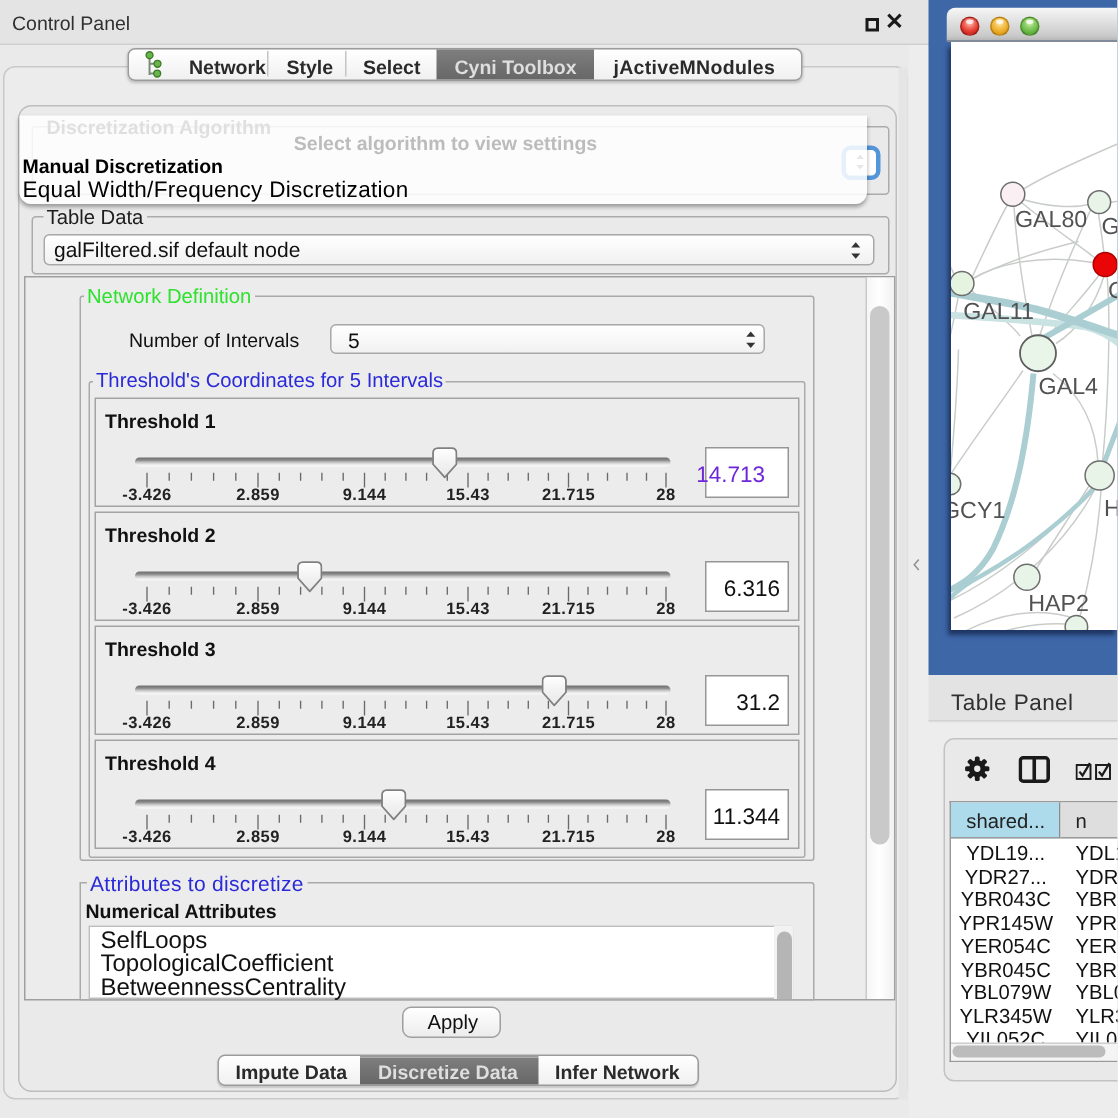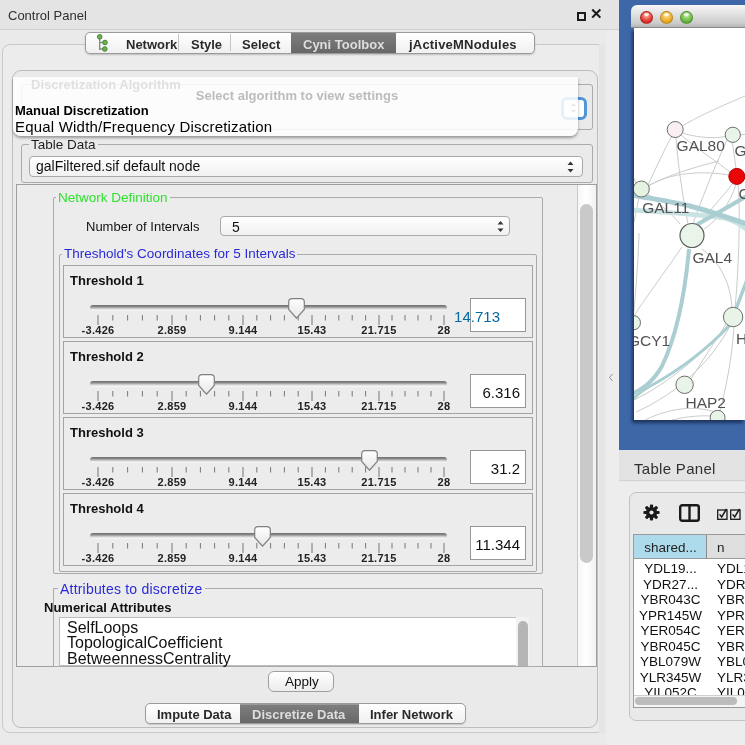--- a/index.html
+++ b/index.html
@@ -118,21 +118,21 @@
         <defs>
           <linearGradient id="tg0" x1="0" y1="0" x2="0" y2="1">
             <stop offset="0" stop-color="#ffffff"></stop>
             <stop offset="0.5" stop-color="#f2f2f2"></stop>
             <stop offset="1" stop-color="#e8e8e8"></stop>
           </linearGradient>
         </defs>
         <path d="M 4,0.7 L 13,0.7 Q 16.3,0.7 16.3,4 L 16.3,11.5 L 8.5,20.2 L 0.7,11.5 L 0.7,4 Q 0.7,0.7 4,0.7 Z" fill="url(#tg0)" stroke="#808080" stroke-width="1.2"></path>
       </svg>
       <div class="abs" style="left:470px;top:298px;width:56px;height:34px;background:#fff;border:1px solid #969696;"></div>
-      <div class="abs" style="left:450px;top:308px;width:50px;text-align:right;font-size:15px;color:#0369a1;">14.713</div>
+      <div class="abs" style="left:460px;top:308px;width:50px;text-align:right;font-size:15px;color:#6d28d9;">14.713</div>
       <div class="abs" style="left:63px;top:341px;width:470px;height:73px;border:1px solid #a3a3a3;background:#ececec;"></div>
       <div class="abs" style="left:70px;top:349px;font-size:13px;font-weight:bold;color:#111;">Threshold 2</div>
       <div class="abs" style="left:90px;top:381px;width:357px;height:6px;border-radius:3px;background:linear-gradient(#6e6e6e 0%,#8a8a8a 30%,#c6c6c6 55%,#ededed 80%,#fafafa 100%);"></div>
       <svg class="abs" style="left:90px;top:391px;" width="360" height="12" viewBox="0 0 360 12">
         <line x1="8" y1="0" x2="8" y2="10" stroke="#6a6a6a" stroke-width="0.9"></line>
         <line x1="22.799999999999997" y1="0" x2="22.799999999999997" y2="5.5" stroke="#6a6a6a" stroke-width="0.9"></line>
         <line x1="37.599999999999994" y1="0" x2="37.599999999999994" y2="5.5" stroke="#6a6a6a" stroke-width="0.9"></line>
         <line x1="52.400000000000006" y1="0" x2="52.400000000000006" y2="5.5" stroke="#6a6a6a" stroke-width="0.9"></line>
         <line x1="67.19999999999999" y1="0" x2="67.19999999999999" y2="5.5" stroke="#6a6a6a" stroke-width="0.9"></line>
         <line x1="82" y1="0" x2="82" y2="10" stroke="#6a6a6a" stroke-width="0.9"></line>
@@ -270,21 +270,21 @@
           </linearGradient>
         </defs>
         <path d="M 4,0.7 L 13,0.7 Q 16.3,0.7 16.3,4 L 16.3,11.5 L 8.5,20.2 L 0.7,11.5 L 0.7,4 Q 0.7,0.7 4,0.7 Z" fill="url(#tg3)" stroke="#808080" stroke-width="1.2"></path>
       </svg>
       <div class="abs" style="left:470px;top:526px;width:56px;height:34px;background:#fff;border:1px solid #969696;"></div>
       <div class="abs" style="left:470px;top:536px;width:50px;text-align:right;font-size:15px;color:#111;">11.344</div>
     </div>
 
   <div class="abs" style="left:53px;top:588px;width:490px;height:79px;border:1px solid #aaaaaa;border-top-right-radius:2px;"></div>
   <div class="abs" style="left:58px;top:581px;font-size:14px;letter-spacing:0.2px;color:#2a2ad8;background:#ececec;padding:0 2px;">Attributes to discretize</div>
-  <div class="abs" style="left:44px;top:600px;font-size:13px;font-weight:bold;color:#111;">Numerical Attributes</div>
+  <div class="abs" style="left:57px;top:600px;font-size:13px;font-weight:bold;color:#111;">Numerical Attributes</div>
   <div class="abs" style="left:59px;top:617px;width:470px;height:49px;background:#ffffff;border:1px solid #bdbdbd;"></div>
   <div class="abs" style="left:67px;top:620px;font-size:16px;color:#111;line-height:15.4px;">SelfLoops<br>TopologicalCoefficient<br>BetweennessCentrality</div>
   <div class="abs" style="left:516px;top:617px;width:13px;height:49px;background:#f2f2f2;"></div>
   <div class="abs" style="left:518px;top:621px;width:10px;height:45px;background:#b5b5b5;border-radius:5px 5px 0 0;"></div>
 
   <div class="abs" style="left:268px;top:671px;width:66px;height:21px;background:linear-gradient(#ffffff,#ececec);border:1px solid #9f9f9f;border-radius:6px;"></div>
   <div class="abs" style="left:285px;top:674px;font-size:13.5px;color:#111;">Apply</div>
 
   <div class="abs" style="left:144.5px;top:703px;width:321px;height:21px;background:linear-gradient(#ffffff,#f0f0f0);border:1px solid #9b9b9b;border-radius:5px;box-shadow:0 1px 1px rgba(0,0,0,0.15);"></div>
   <div class="abs" style="left:240px;top:704px;width:119px;height:20px;background:linear-gradient(#7e7e7e,#676767);border-top:1px solid #9b9b9b;border-bottom:1px solid #9b9b9b;"></div>

